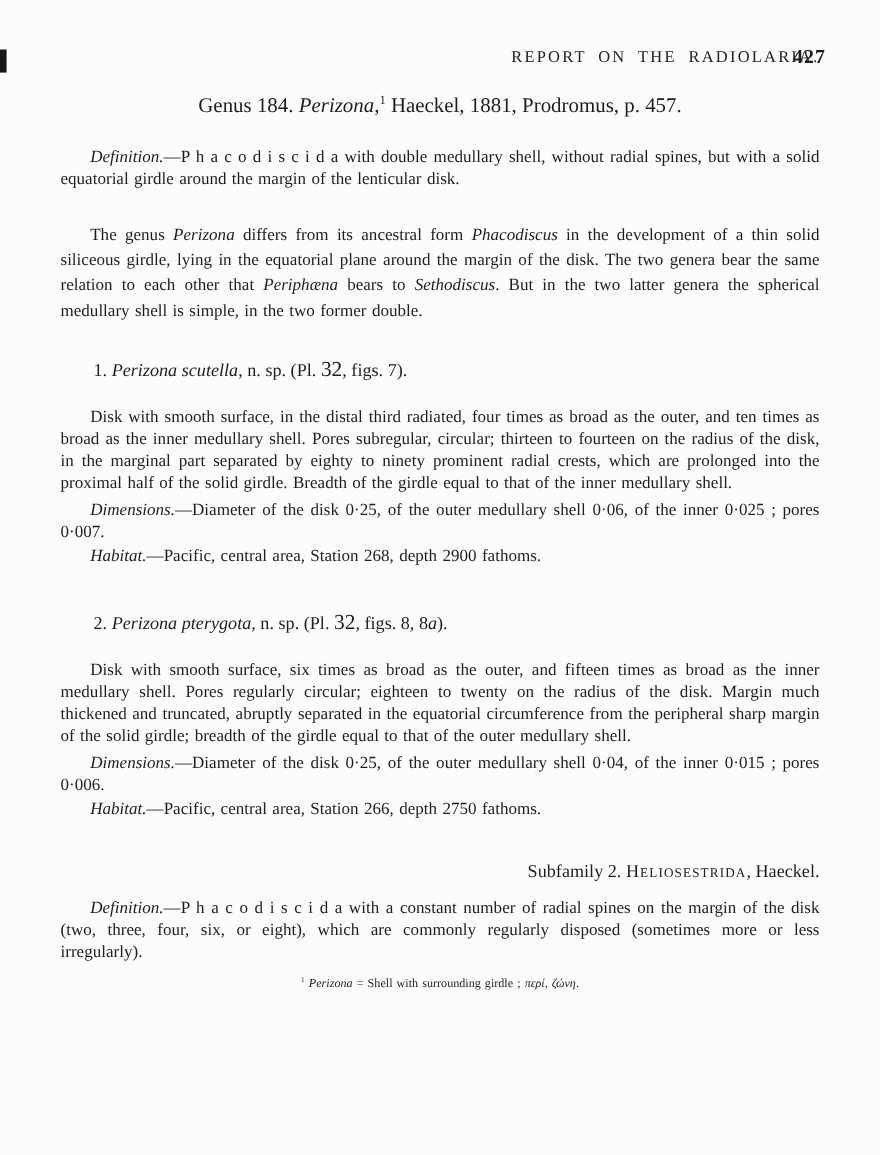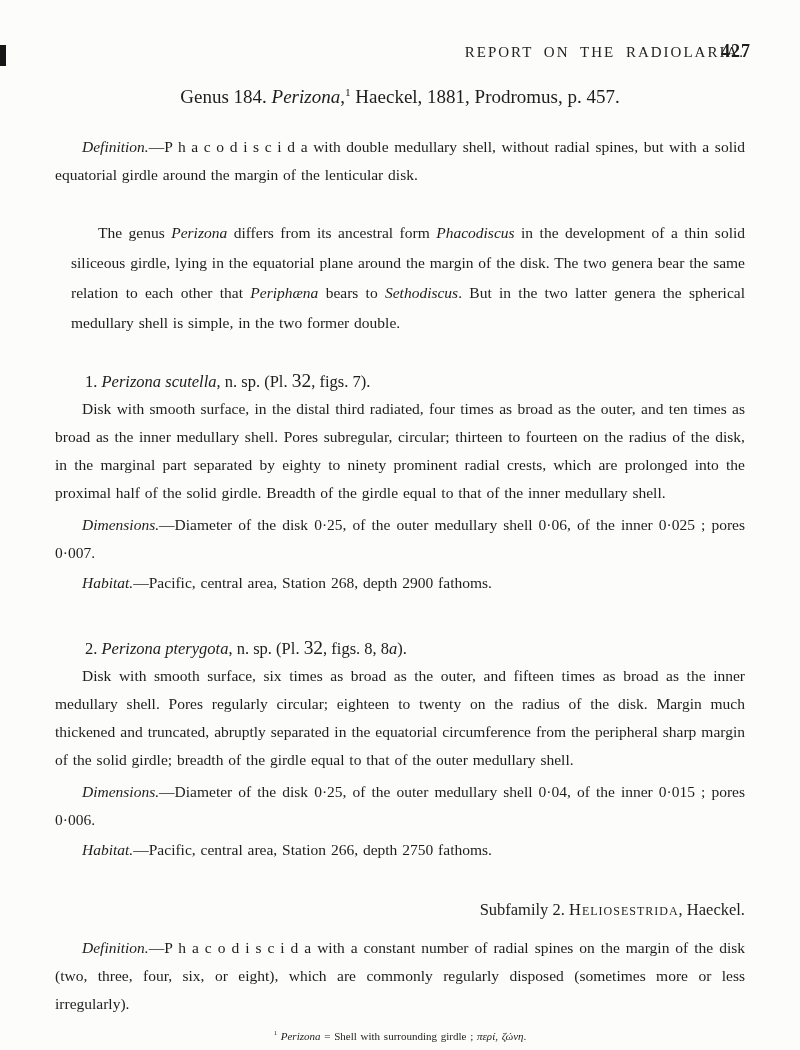--- a/index.html
+++ b/index.html
@@ -47,35 +47,35 @@
   }
   .genus-heading {
     margin: 20px 0 0 0;
     text-align: center;
     font-size: 19px;
     font-weight: 400;
   }
   .para {
     margin: 0;
     font-size: 15.5px;
-    line-height: 28px;
+    line-height: 20px;
     text-align: justify;
     text-indent: 27px;
     word-spacing: 1px;
   }
   .def-para   { margin-top: 25px; }
-  .genus-para { margin-top: 29px; line-height: 30px; margin-left: 16px; }
+  .genus-para { margin-top: 29px; line-height: 23px; }
   .species-heading {
     margin: 32px 0 0 0;
     padding-left: 30px;
     font-size: 16.5px;
     font-weight: 400;
   }
   .species-heading.second { margin-top: 40px; }
-  .species-desc  { margin-top: 3px; }
+  .species-desc  { margin-top: 22px; }
   .dims-para     { margin-top: 4px; }
   .habitat-para  { margin-top: 2px; }
   .subfamily-heading {
     margin: 36px 0 0 0;
     text-align: right;
     font-size: 16.5px;
     font-weight: 400;
   }
   .subfamily-def { margin-top: 14px; }
   .footnote {

